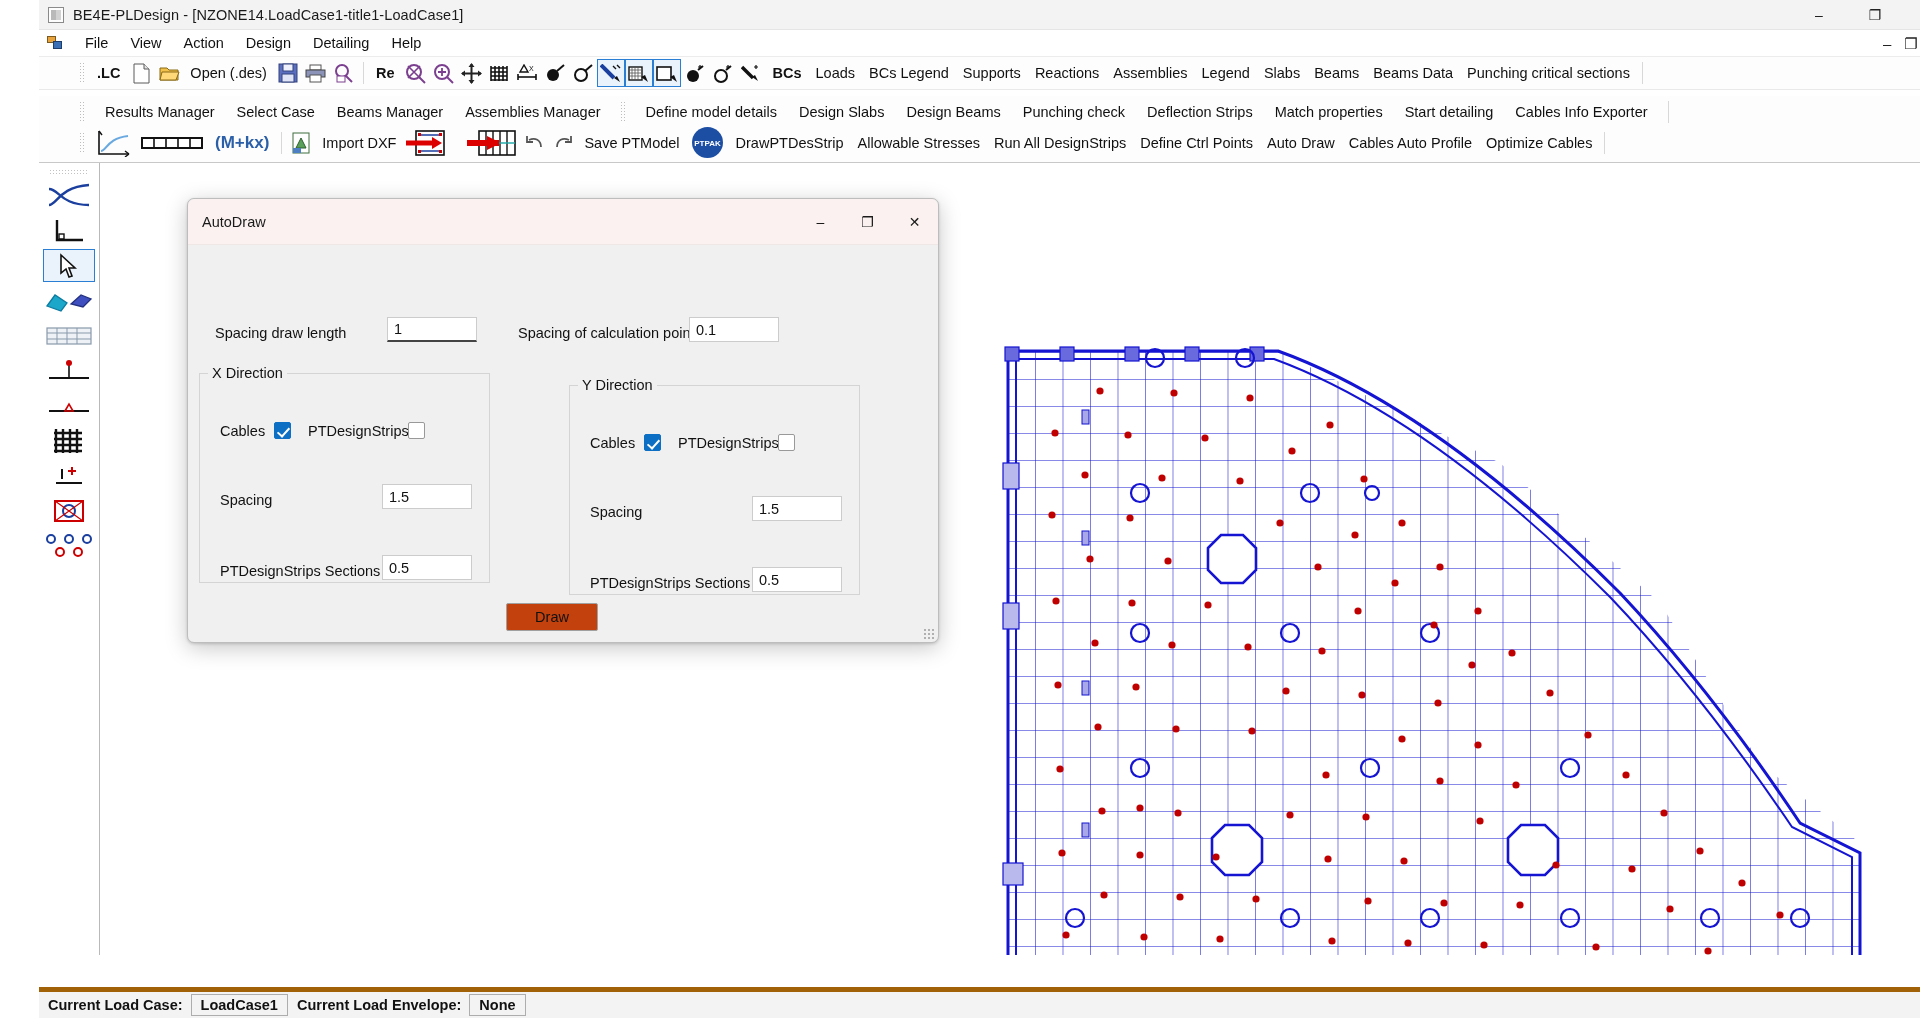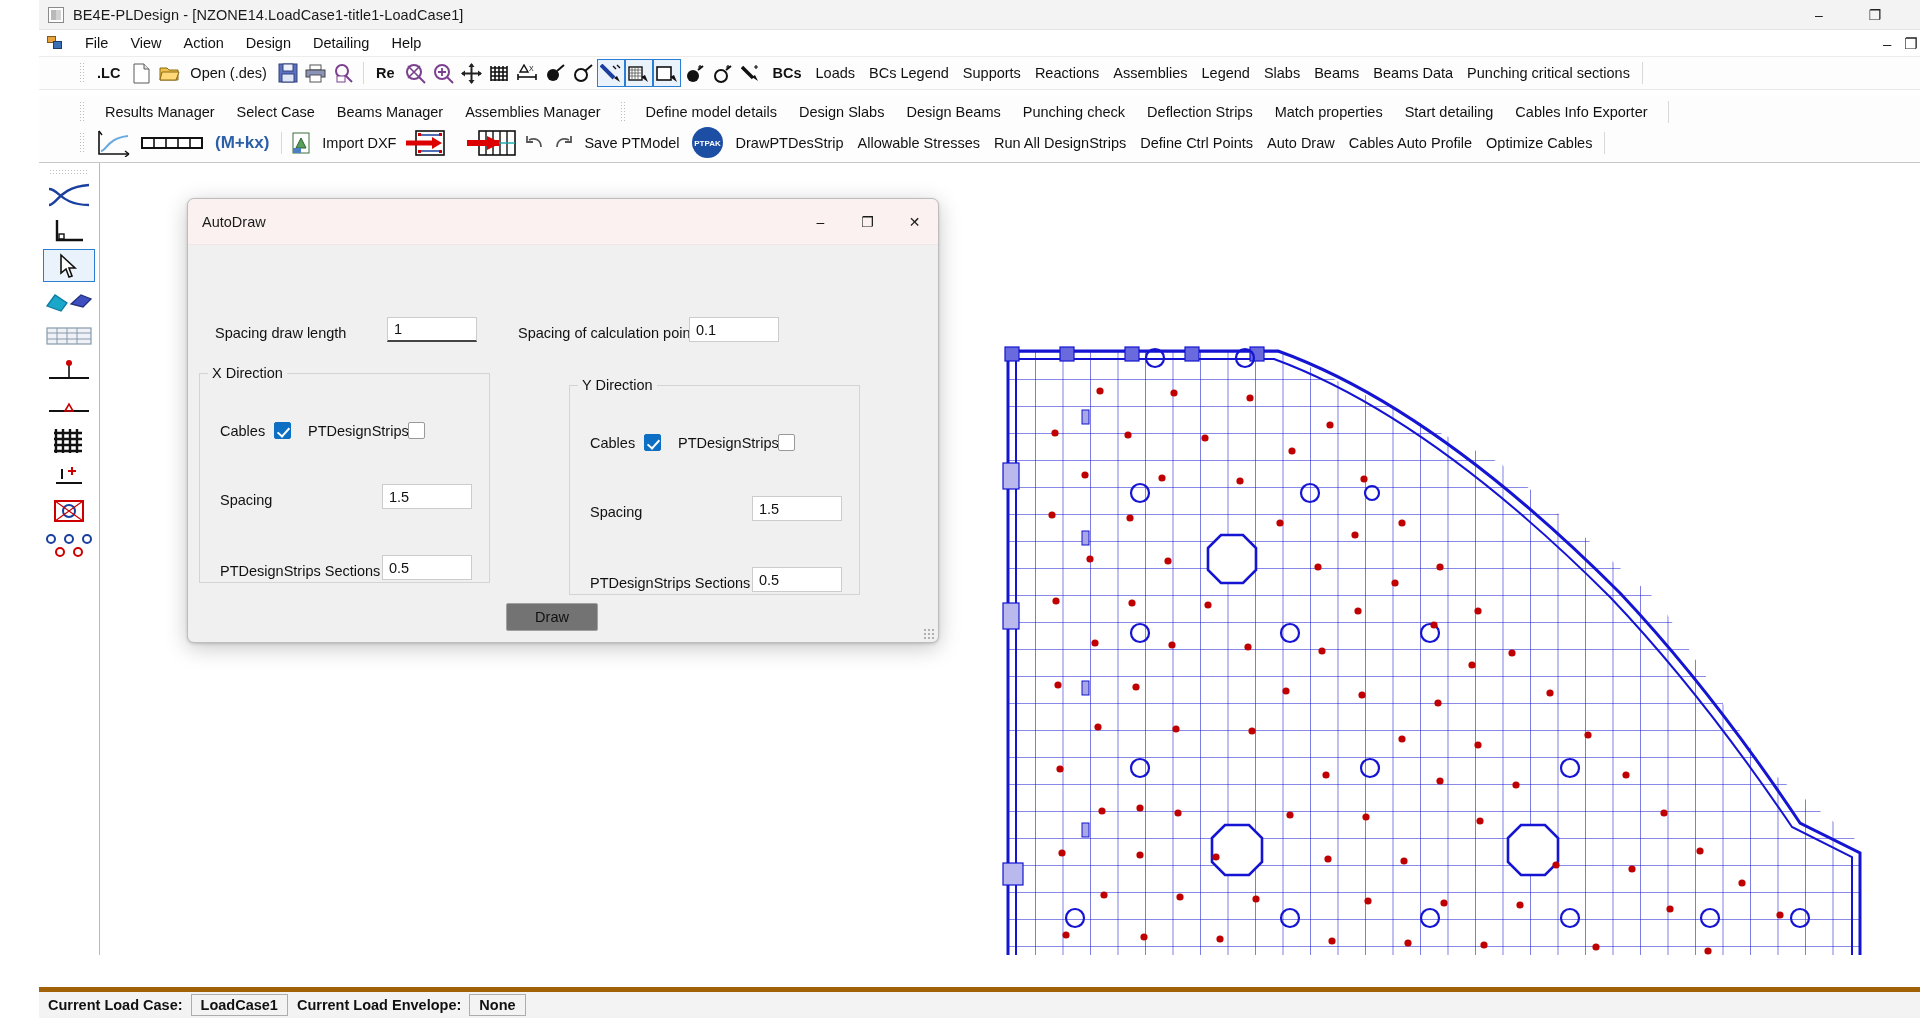--- a/index.html
+++ b/index.html
@@ -234,21 +234,21 @@
   }
   .checkbox.checked::after {
     content: ""; position: absolute;
     left: 5px; top: 1.5px; width: 5px; height: 10px;
     border: solid #fff; border-width: 0 2px 2px 0;
     transform: rotate(42deg);
   }
   .draw-btn {
     position: absolute; left: 318px; top: 358px;
     width: 92px; height: 28px;
-    background: #737373; border: 1px solid #a0a0a0; border-radius: 2px;
+    background: #c2410c; border: 1px solid #a0a0a0; border-radius: 2px;
     font-size: 14.5px; color: #111;
     display: flex; align-items: center; justify-content: center;
     cursor: default; font-family: "Liberation Sans", sans-serif;
   }
   .resize-grip {
     position: absolute; right: 3px; bottom: 3px; width: 12px; height: 12px;
     background-image: radial-gradient(#b0b0b0 38%, transparent 40%);
     background-size: 4px 4px;
   }
 </style>

